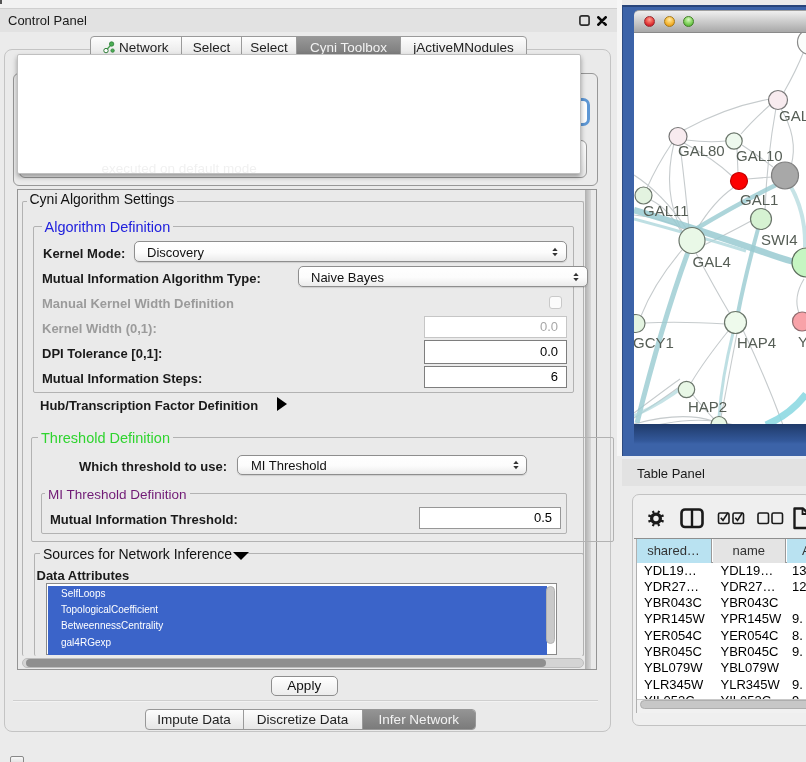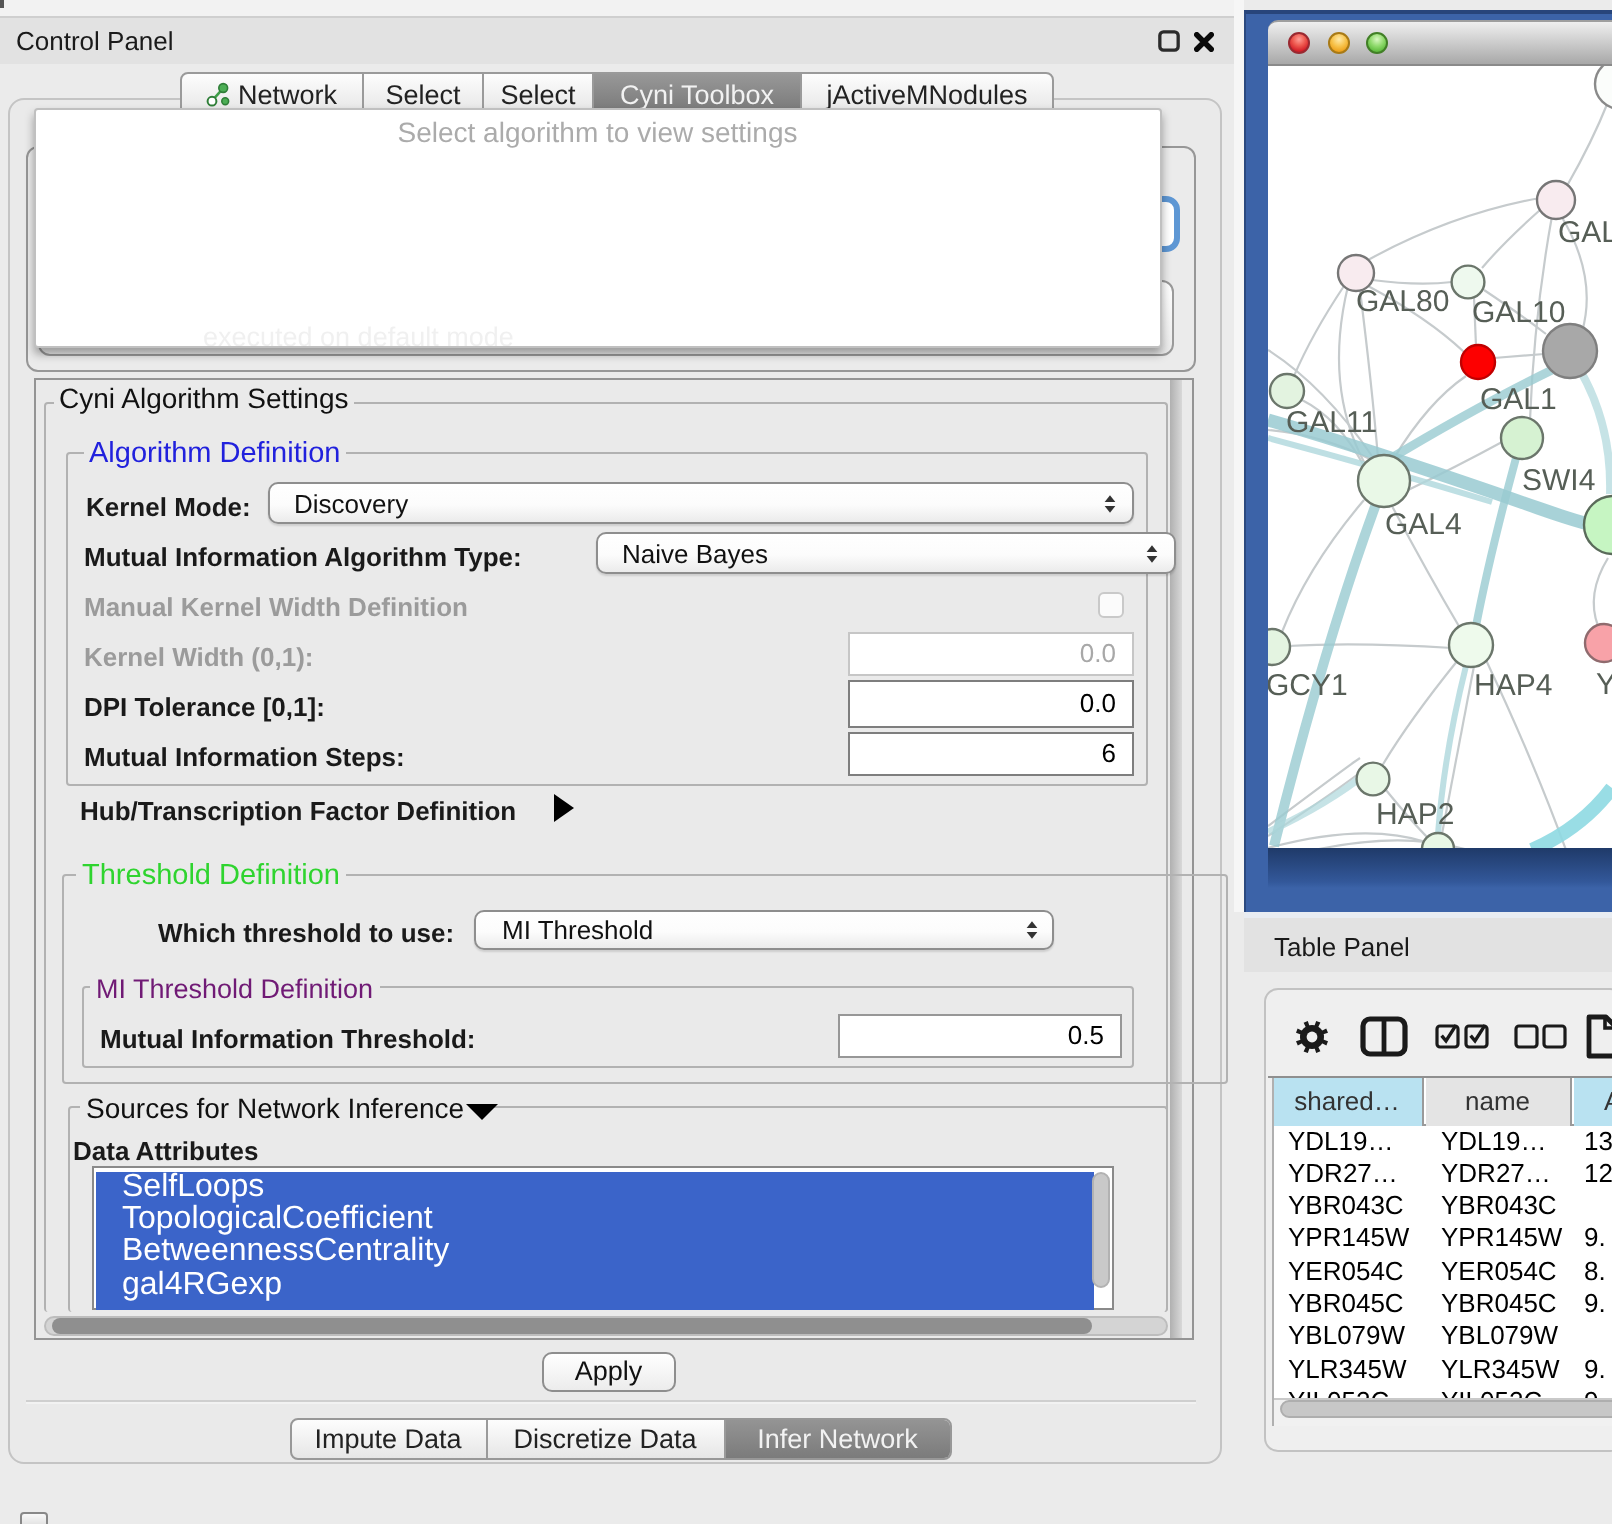--- a/index.html
+++ b/index.html
@@ -45,21 +45,20 @@
   <div style="width:55px;border-right:1px solid #9a9a9a;display:flex;align-items:center;justify-content:center;">Select</div>
   <div style="width:104px;border-right:1px solid #9a9a9a;display:flex;align-items:center;justify-content:center;background:linear-gradient(#989898,#767676);color:#f2f2f2;">Cyni Toolbox</div>
   <div style="flex:1;display:flex;align-items:center;justify-content:center;">jActiveMNodules</div>
 </div>
 
 <div class="abs" style="left:12.5px;top:73px;width:585px;height:112.5px;border:1px solid #979797;border-radius:6px;background:#ebebeb;"></div>
 <div class="abs" style="left:22px;top:98px;width:568px;height:28px;border-radius:7px;background:#fff;border:3px solid #5e97d4;"></div>
 <div class="abs" style="left:19px;top:140px;width:568px;height:38px;border-radius:6px;background:linear-gradient(#ffffff,#ebebeb);border:1px solid #9a9a9a;"></div>
 
 <div class="abs" style="left:16.5px;top:54px;width:564.5px;height:119.5px;background:#fff;border:1px solid #c0c0c0;border-radius:2px;box-shadow:0 3px 5px rgba(0,0,0,0.35);">
-  <div style="position:absolute;top:3px;left:0;width:100%;text-align:center;font-size:14px;color:#ababab;">Select algorithm to view settings</div>
   <div style="position:absolute;left:84px;top:106px;font-size:13.5px;color:rgba(150,150,150,0.14);">executed on default mode</div>
 </div>
 
 <div class="abs" style="left:17px;top:189px;width:579.5px;height:481px;border:1px solid #949494;background:#eaeaea;">
   <div style="position:absolute;right:5px;top:0;width:6px;height:100%;background:linear-gradient(90deg,#b0b0b0,#d8d8d8);"></div>
 </div>
 
 <div class="grp" style="left:21.5px;top:200.5px;width:562.5px;height:455px;border-bottom:none;">
   <span style="left:4px;top:-11px;color:#111;">Cyni Algorithm Settings</span>
 </div>
@@ -119,21 +118,21 @@
 <div class="lbl" style="left:50px;top:512px;">Mutual Information Threshold:</div>
 <div class="field" style="left:418.5px;top:507px;width:142.5px;height:22px;border:1px solid #979797;line-height:20px;">0.5</div>
 
 <div class="grp" style="left:34px;top:552.5px;width:550px;height:103px;border-bottom:none;">
   <span style="left:5px;color:#111;">Sources for Network Inference&nbsp;&nbsp;</span>
 </div>
 <div class="abs" style="left:233px;top:551.5px;width:0;height:0;border-top:8px solid #000;border-left:8px solid transparent;border-right:8px solid transparent;"></div>
 <div class="lbl" style="left:36.5px;top:568px;">Data Attributes</div>
 
 <div class="abs" style="left:46px;top:583px;width:511px;height:71.5px;background:#fff;border:1px solid #8a8a8a;">
-  <div style="position:absolute;left:1px;top:1.5px;width:498.5px;height:69px;background:#3b64c9;color:#fff;font-size:16px;line-height:16.4px;padding-left:13px;">
+  <div style="position:absolute;left:1px;top:1.5px;width:498.5px;height:69px;background:#3b64c9;color:#fff;font-size:10px;line-height:16.4px;padding-left:13px;">
     SelfLoops<br>TopologicalCoefficient<br>BetweennessCentrality<br>gal4RGexp
   </div>
   <div style="position:absolute;right:1.5px;top:2px;width:9px;height:58px;background:#c9c9c9;border:1px solid #b2b2b2;border-radius:4.5px;"></div>
 </div>
 
 <div class="abs" style="left:22px;top:657.5px;width:562px;height:10.5px;background:#d4d4d4;border:1px solid #bdbdbd;border-radius:5px;"></div>
 <div class="abs" style="left:26px;top:659px;width:520px;height:7.5px;background:#8f8f8f;border-radius:4px;"></div>
 
 <div class="abs" style="left:12.5px;top:700px;width:585px;height:2px;border-top:1px solid #cfcfcf;border-bottom:1px solid #f2f2f2;"></div>
 

